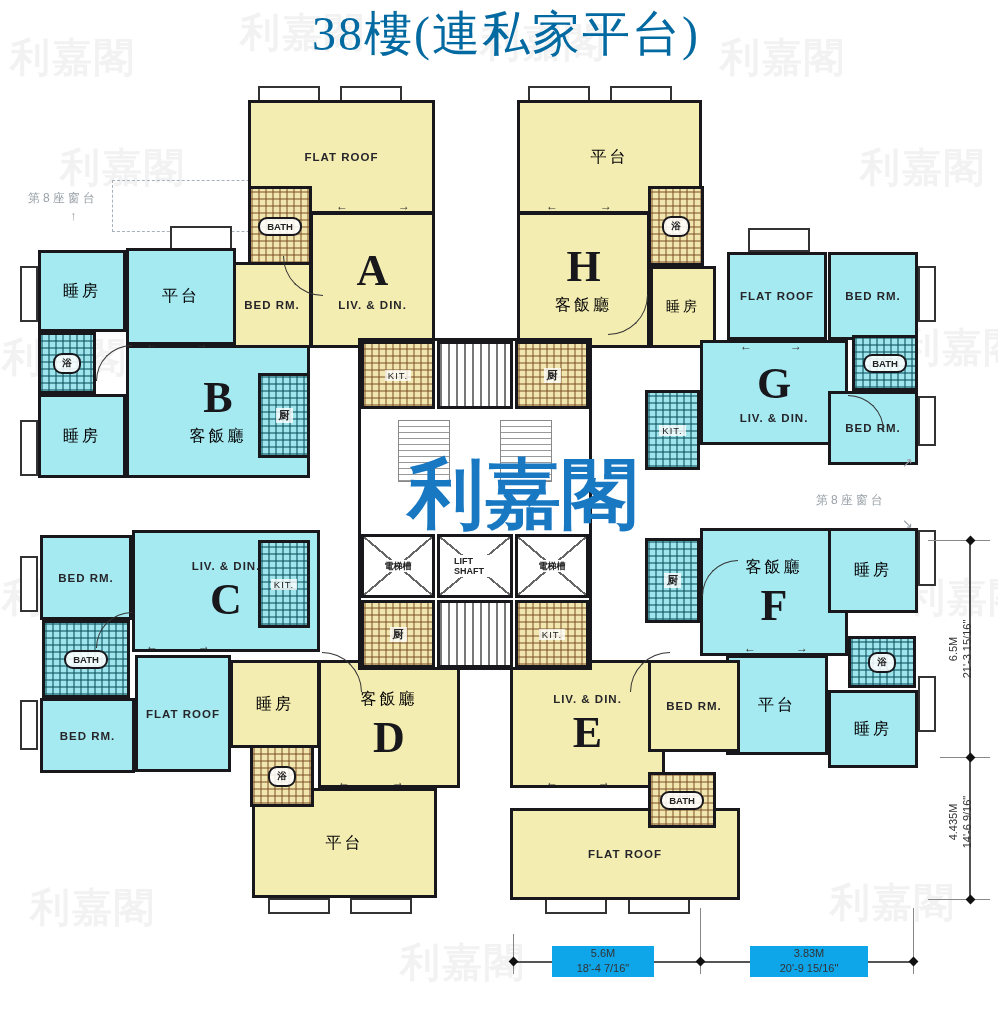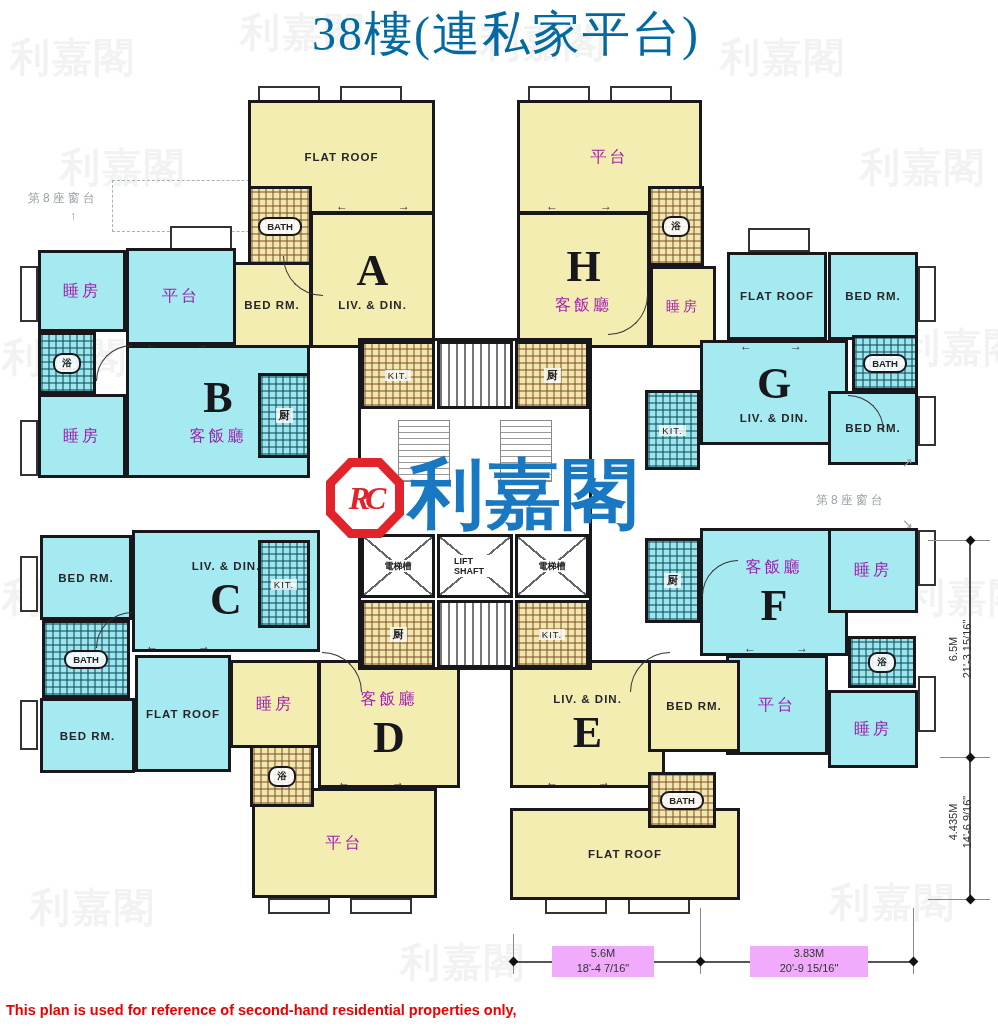--- a/index.html
+++ b/index.html
@@ -3,21 +3,21 @@
 <meta charset="utf-8">
 <style>
   html,body{margin:0;padding:0;background:#ffffff;}
   #canvas{position:relative;width:998px;height:1033px;background:#ffffff;overflow:hidden;
           font-family:"Liberation Sans",sans-serif;}
   .room{box-sizing:border-box;position:absolute;border:3px solid #17171c;display:flex;
         flex-direction:column;align-items:center;justify-content:center;gap:6px;text-align:center;}
   .yellow{background:#f4edb2;}
   .blue{background:#a5e9f1;}
   .lbl{font-size:11.5px;font-weight:bold;letter-spacing:1px;color:#26262a;}
-  .zh{font-size:16px;color:#a21caf;letter-spacing:3px;}
+  .zh{font-size:16px;color:#000000;letter-spacing:3px;}
   .letter{font-family:"Liberation Serif",serif;font-size:44px;font-weight:bold;color:#17171c;line-height:1;}
   .hatch-brown{background-color:#f0e6ae;background-image:
       repeating-linear-gradient(0deg,rgba(124,78,36,.5) 0 2px,transparent 2px 7px),
       repeating-linear-gradient(90deg,rgba(124,78,36,.5) 0 2px,transparent 2px 7px);}
   .hatch-teal{background-color:#9fe5ee;background-image:
       repeating-linear-gradient(0deg,rgba(14,84,96,.55) 0 2px,transparent 2px 7px),
       repeating-linear-gradient(90deg,rgba(14,84,96,.55) 0 2px,transparent 2px 7px);}
   .stairs{box-sizing:border-box;position:absolute;border:3px solid #17171c;background-color:#fff;
       background-image:repeating-linear-gradient(90deg,#777 0 2px,transparent 2px 8px);}
   .flight{box-sizing:border-box;position:absolute;border:1px solid #888;background-color:#fff;
@@ -37,21 +37,21 @@
       font-size:48px;color:#0369a1;letter-spacing:2px;}
   .door{position:absolute;border-color:#333;border-style:solid;background:transparent;box-sizing:border-box;}
   .slide{position:absolute;display:flex;justify-content:space-between;font-size:12px;color:#333;line-height:1;}
   .ann{position:absolute;font-size:12px;color:#99a1a8;letter-spacing:3px;}
   .annarrow{position:absolute;font-size:13px;color:#99a1a8;}
   .dimline{position:absolute;background:#555;}
   .extline{position:absolute;background:#888;}
   .tick{position:absolute;width:7px;height:7px;background:#111;transform:rotate(45deg);}
   .vdim{position:absolute;transform:rotate(-90deg);display:flex;flex-direction:column;align-items:center;
       justify-content:center;line-height:1.3;font-size:11px;color:#333;text-align:center;}
-  .hdim{position:absolute;font-size:11px;color:#333;text-align:center;line-height:1.4;background:#f0abfc;padding:0 3px;}
+  .hdim{position:absolute;font-size:11px;color:#333;text-align:center;line-height:1.4;background:#0ea5e9;padding:0 3px;}
   .logo-octa{position:absolute;left:326px;top:458px;width:78px;height:80px;background:#e3232b;
       clip-path:polygon(29% 0,71% 0,100% 29%,100% 71%,71% 100%,29% 100%,0 71%,0 29%);
       display:flex;align-items:center;justify-content:center;z-index:30;}
   .logo-octa-inner{width:60px;height:62px;background:#fff;
       clip-path:polygon(29% 0,71% 0,100% 29%,100% 71%,71% 100%,29% 100%,0 71%,0 29%);
       display:flex;align-items:center;justify-content:center;}
   .logo-mono{color:#e3232b;font-family:"Liberation Serif",serif;font-style:italic;font-weight:bold;
       font-size:32px;letter-spacing:-5px;}
   .brand{position:absolute;left:408px;top:452px;width:240px;font-size:76px;font-weight:bold;color:#1878c2;
       letter-spacing:1px;line-height:1.1;z-index:30;white-space:nowrap;}
@@ -256,25 +256,20 @@
     <span class="liftlbl">電梯槽</span>
   </div>
   <div class="stairs" style="left:437px;top:600px;width:76px;height:68px"></div>
   <div class="room hatch-brown" style="left:361px;top:600px;width:74px;height:68px">
     <span class="chipzh">厨</span>
   </div>
   <div class="room hatch-brown" style="left:515px;top:600px;width:74px;height:68px">
     <span class="chip">KIT.</span>
   </div>
 
-  <div class="logo-octa">
-    <div class="logo-octa-inner">
-      <span class="logo-mono">RC</span>
-    </div>
-  </div>
   <div class="brand">利嘉閣</div>
 
   <div class="slide" style="left:336px;top:200px;width:74px">
     <span>←</span>
     <span>→</span>
   </div>
   <div class="slide" style="left:546px;top:200px;width:66px">
     <span>←</span>
     <span>→</span>
   </div>
@@ -343,15 +338,14 @@
   <div class="tick" style="left:910px;top:958px"></div>
   <div class="hdim" style="left:552px;top:946px;width:96px">
     <div>5.6M</div>
     <div>18'-4 7/16"</div>
   </div>
   <div class="hdim" style="left:750px;top:946px;width:112px">
     <div>3.83M</div>
     <div>20'-9 15/16"</div>
   </div>
 
-  <div class="disc" style="top:1002px;font-size:14.5px">This plan is used for reference of second-hand residential properties only,</div>
 
 </div>
 
 </body></html>

